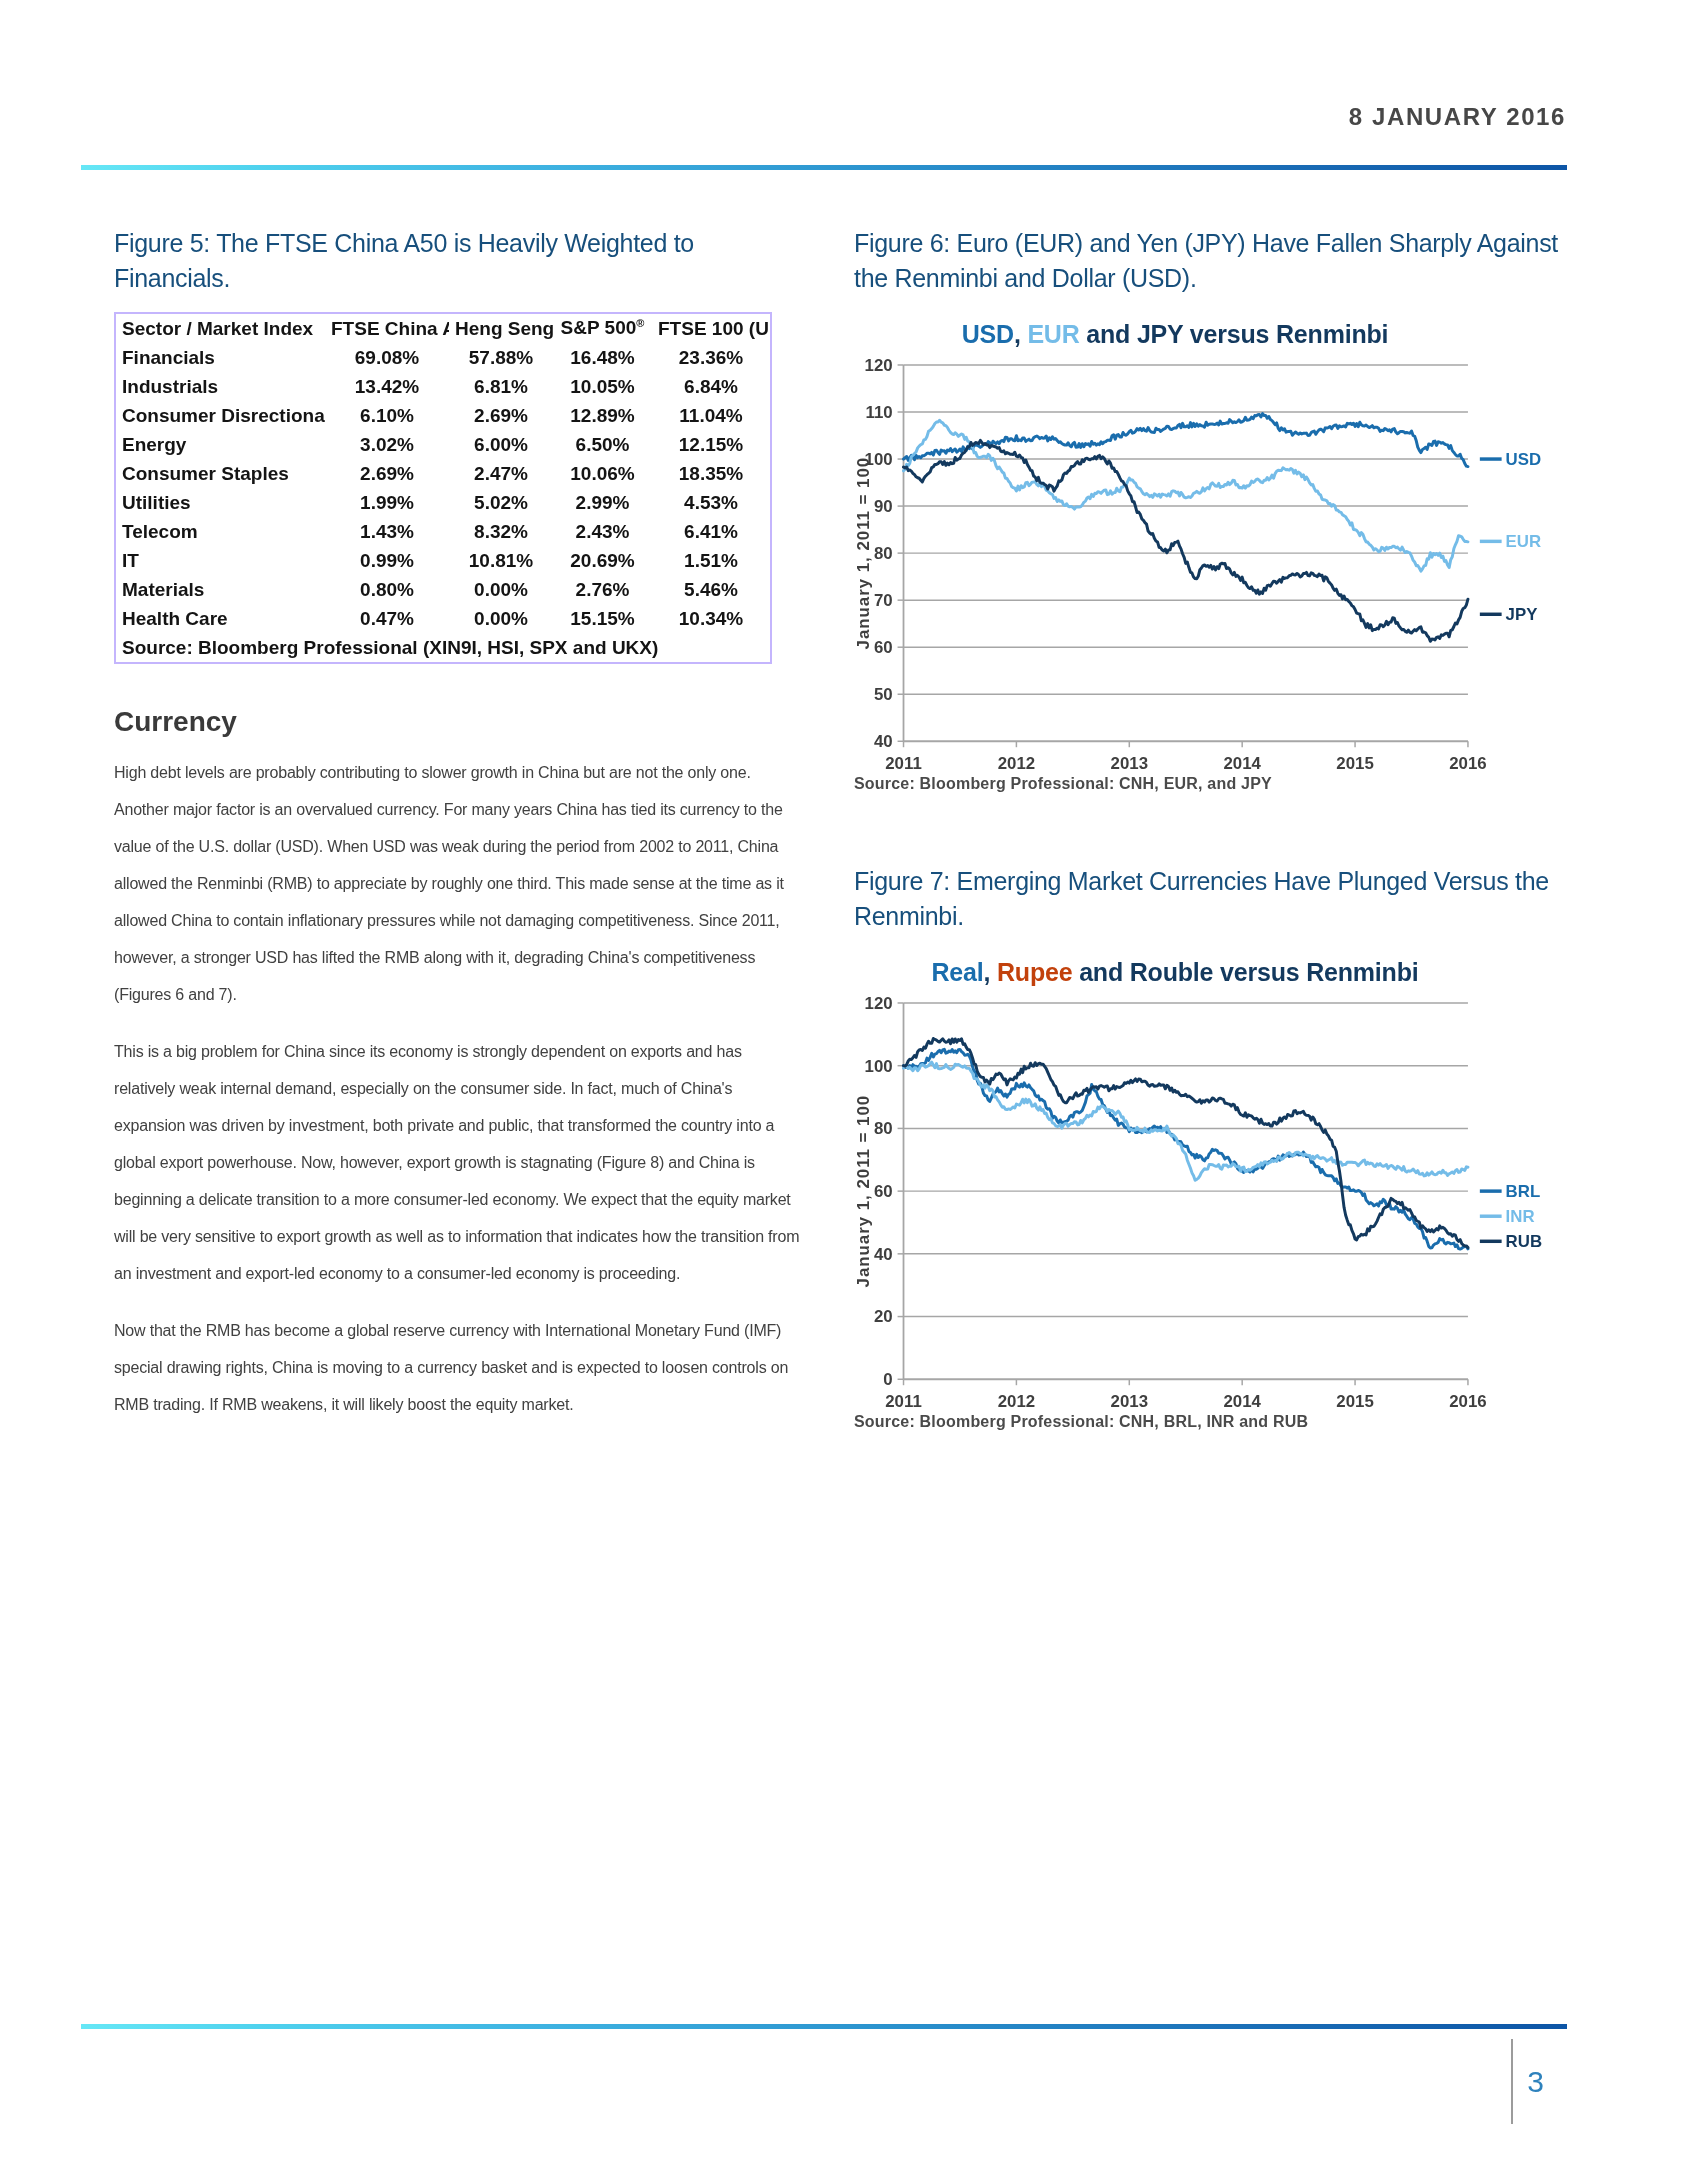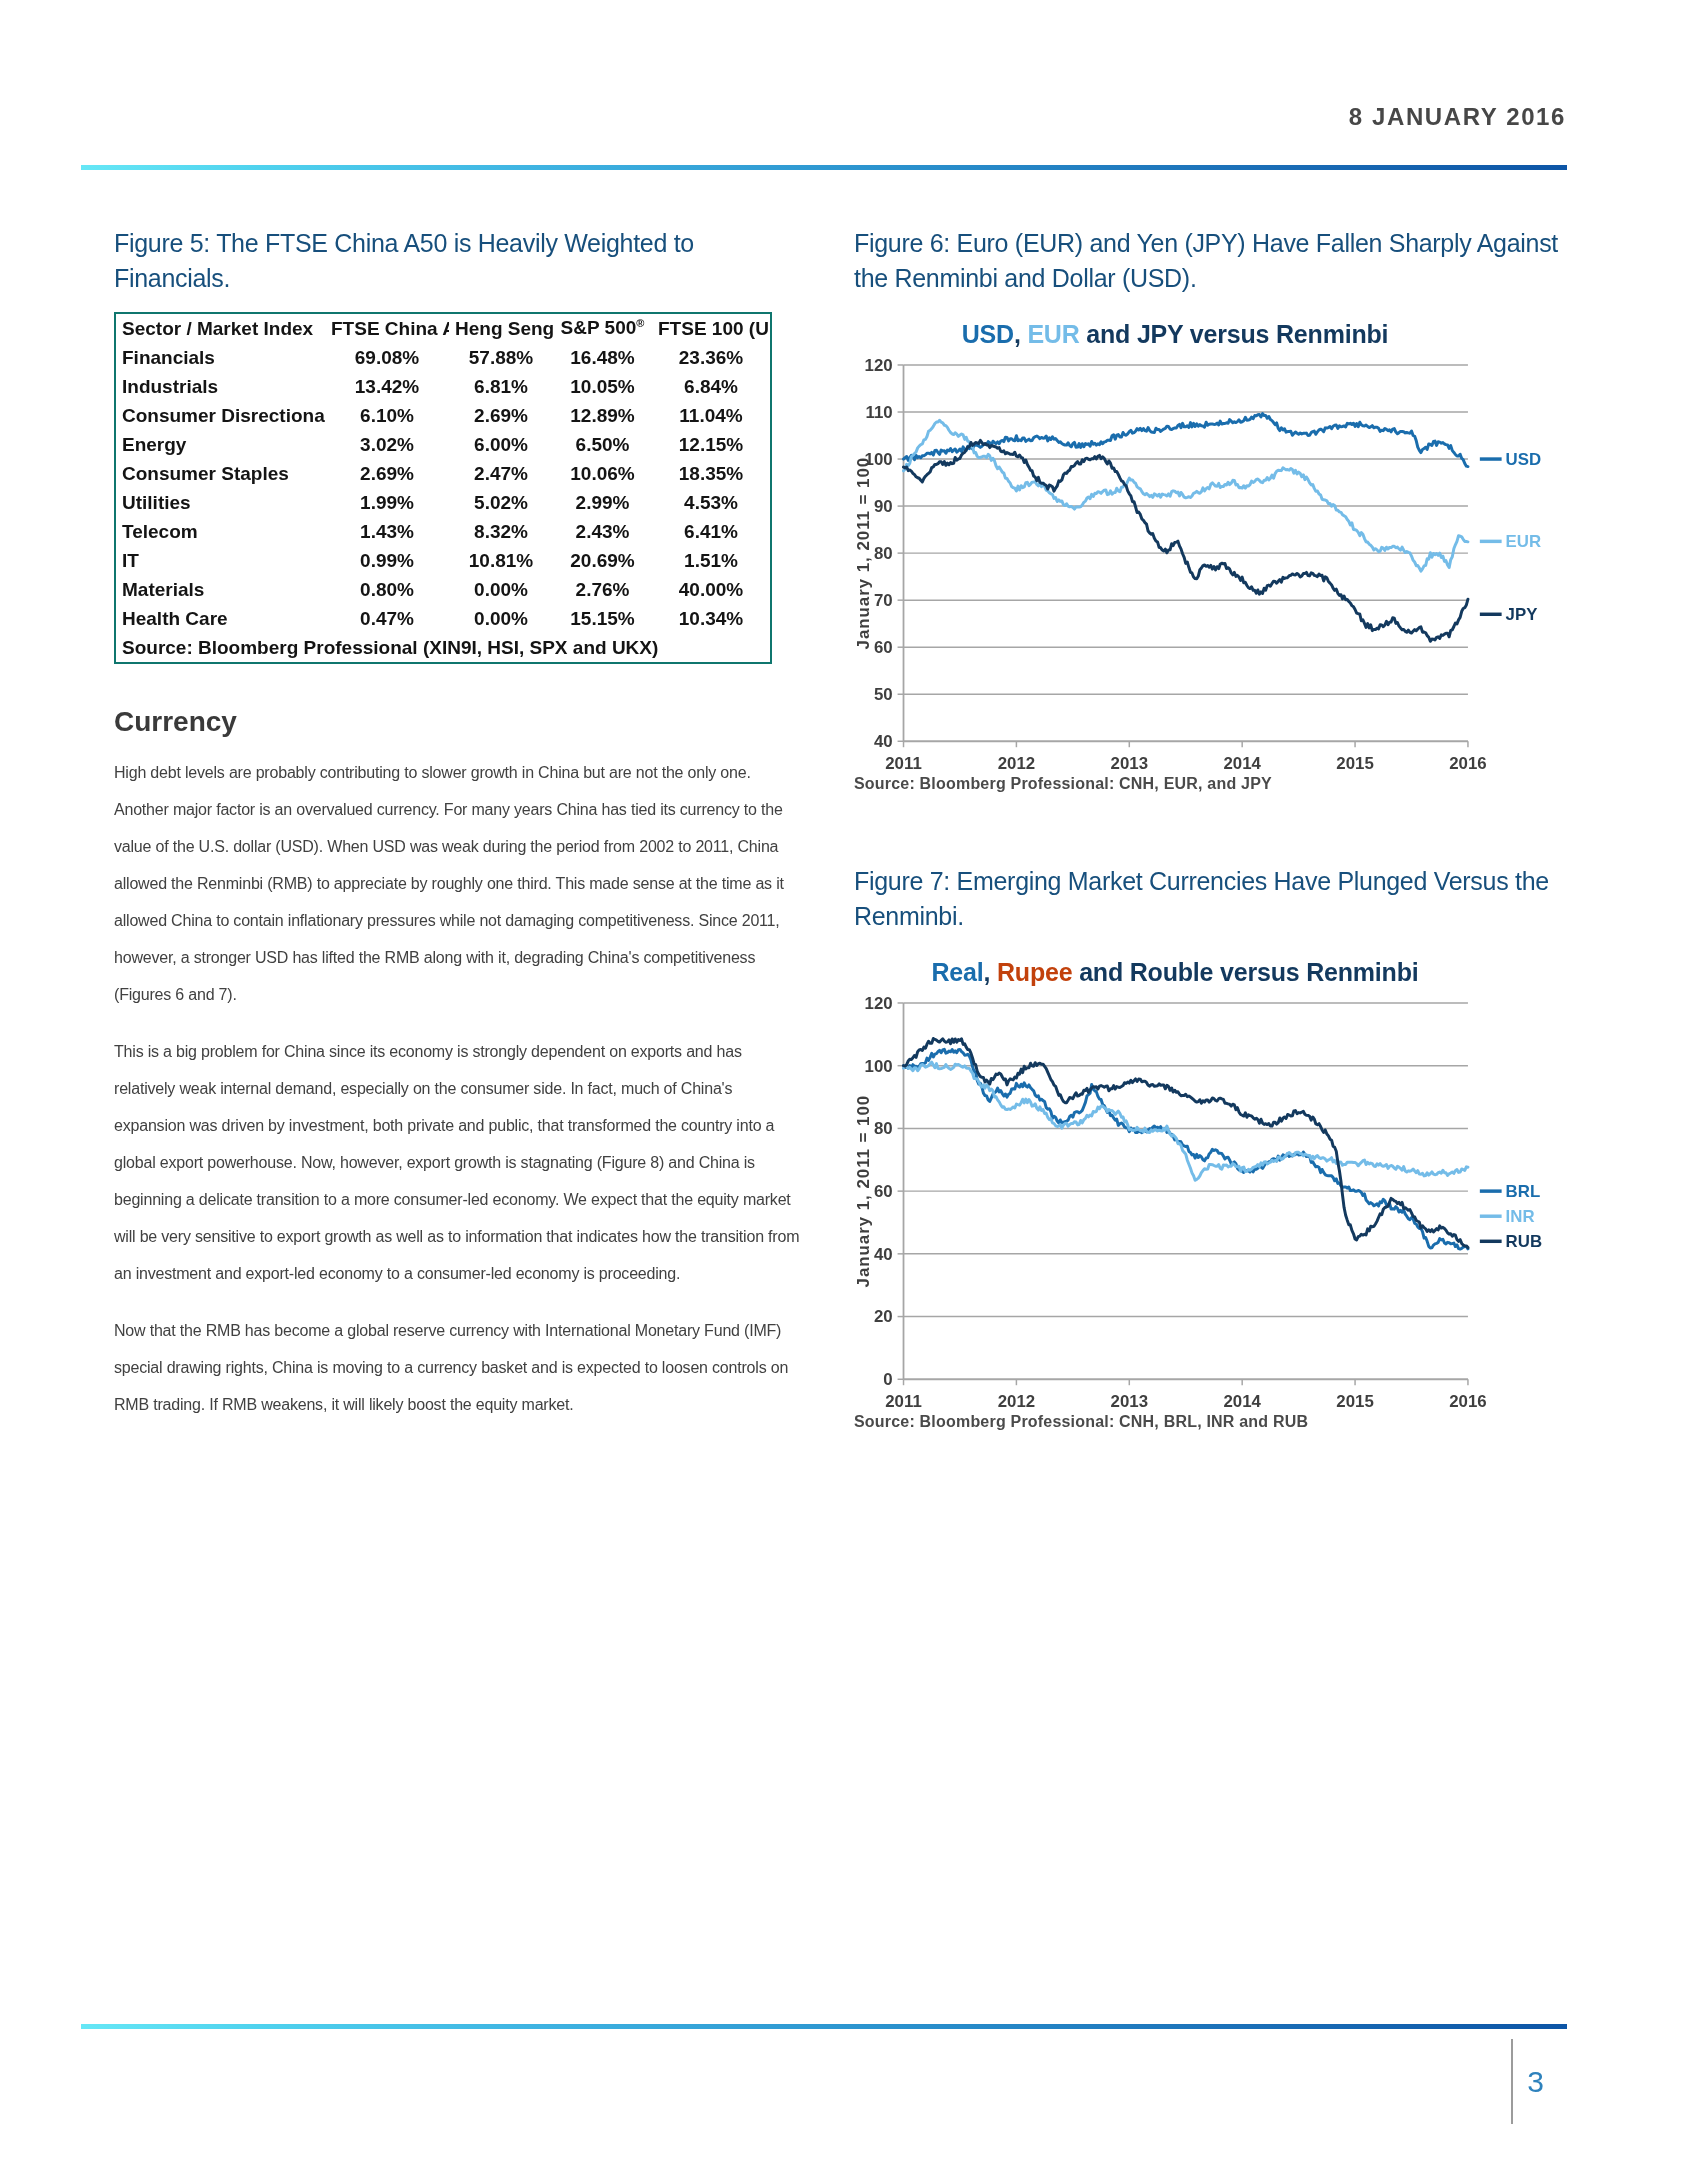--- a/index.html
+++ b/index.html
@@ -16,21 +16,21 @@
 
   
   .columns{position:absolute;top:226px;left:114px;right:116px;
            display:grid;grid-template-columns:688px 1fr;column-gap:52px;}
 
   .fig-title{margin:0;font-size:25px;line-height:35px;font-weight:400;color:#174f7c;
              letter-spacing:-0.3px;}
   .fig-title.spaced{margin-top:71px;}
 
   
-  .a50-table{margin-top:16px;width:655px;border-collapse:collapse;border:2px solid #0f766e;
+  .a50-table{margin-top:16px;width:655px;border-collapse:collapse;border:2px solid #c4b5fd;
              font-size:19px;color:#141414;table-layout:fixed;}
   .a50-table th,.a50-table td{font-weight:700;padding:1px 6px;height:27px;white-space:nowrap;
              overflow:hidden;}
   .a50-table th{text-align:center;}
   .a50-table th:first-child{text-align:left;}
   .a50-table td{text-align:center;}
   .a50-table td:first-child{text-align:left;}
   .a50-table .src-row td{text-align:left;font-weight:700;}
   sup.reg{font-size:11px;vertical-align:super;}
 
@@ -135,21 +135,21 @@
               <td>0.99%</td>
               <td>10.81%</td>
               <td>20.69%</td>
               <td>1.51%</td>
             </tr>
             <tr>
               <td>Materials</td>
               <td>0.80%</td>
               <td>0.00%</td>
               <td>2.76%</td>
-              <td>40.00%</td>
+              <td>5.46%</td>
             </tr>
             <tr>
               <td>Health Care</td>
               <td>0.47%</td>
               <td>0.00%</td>
               <td>15.15%</td>
               <td>10.34%</td>
             </tr>
           </tbody>
           <tfoot>

